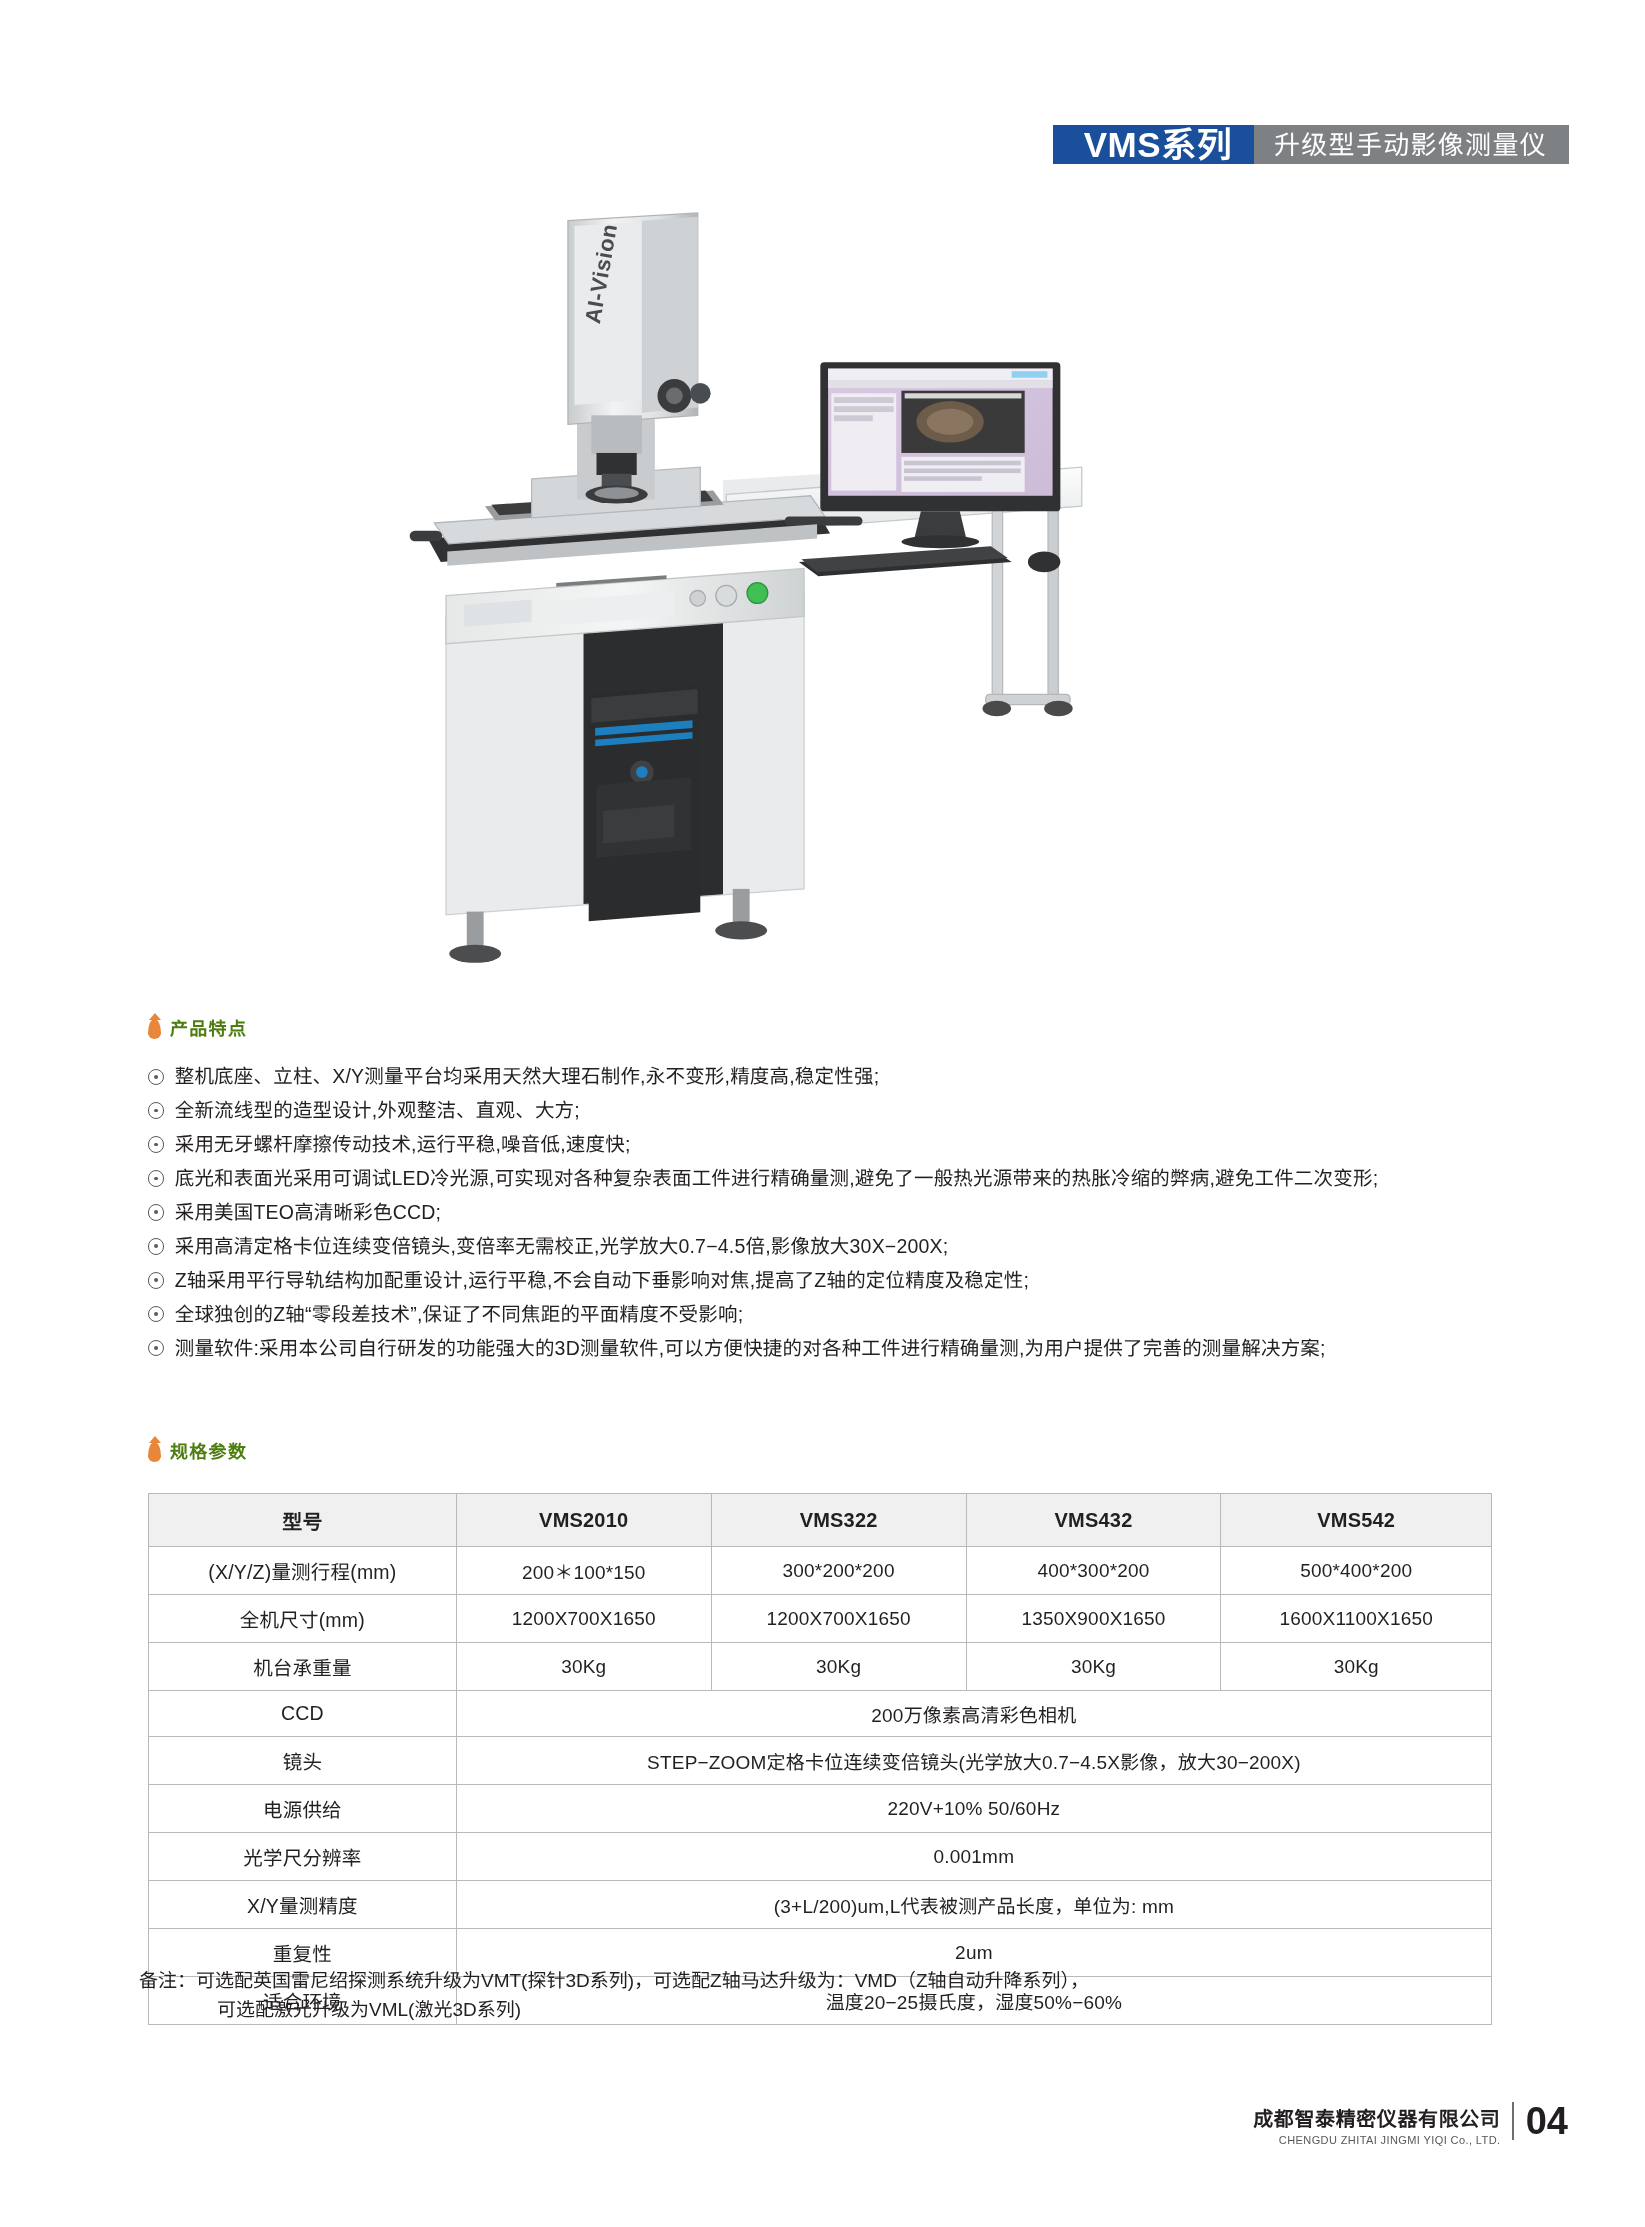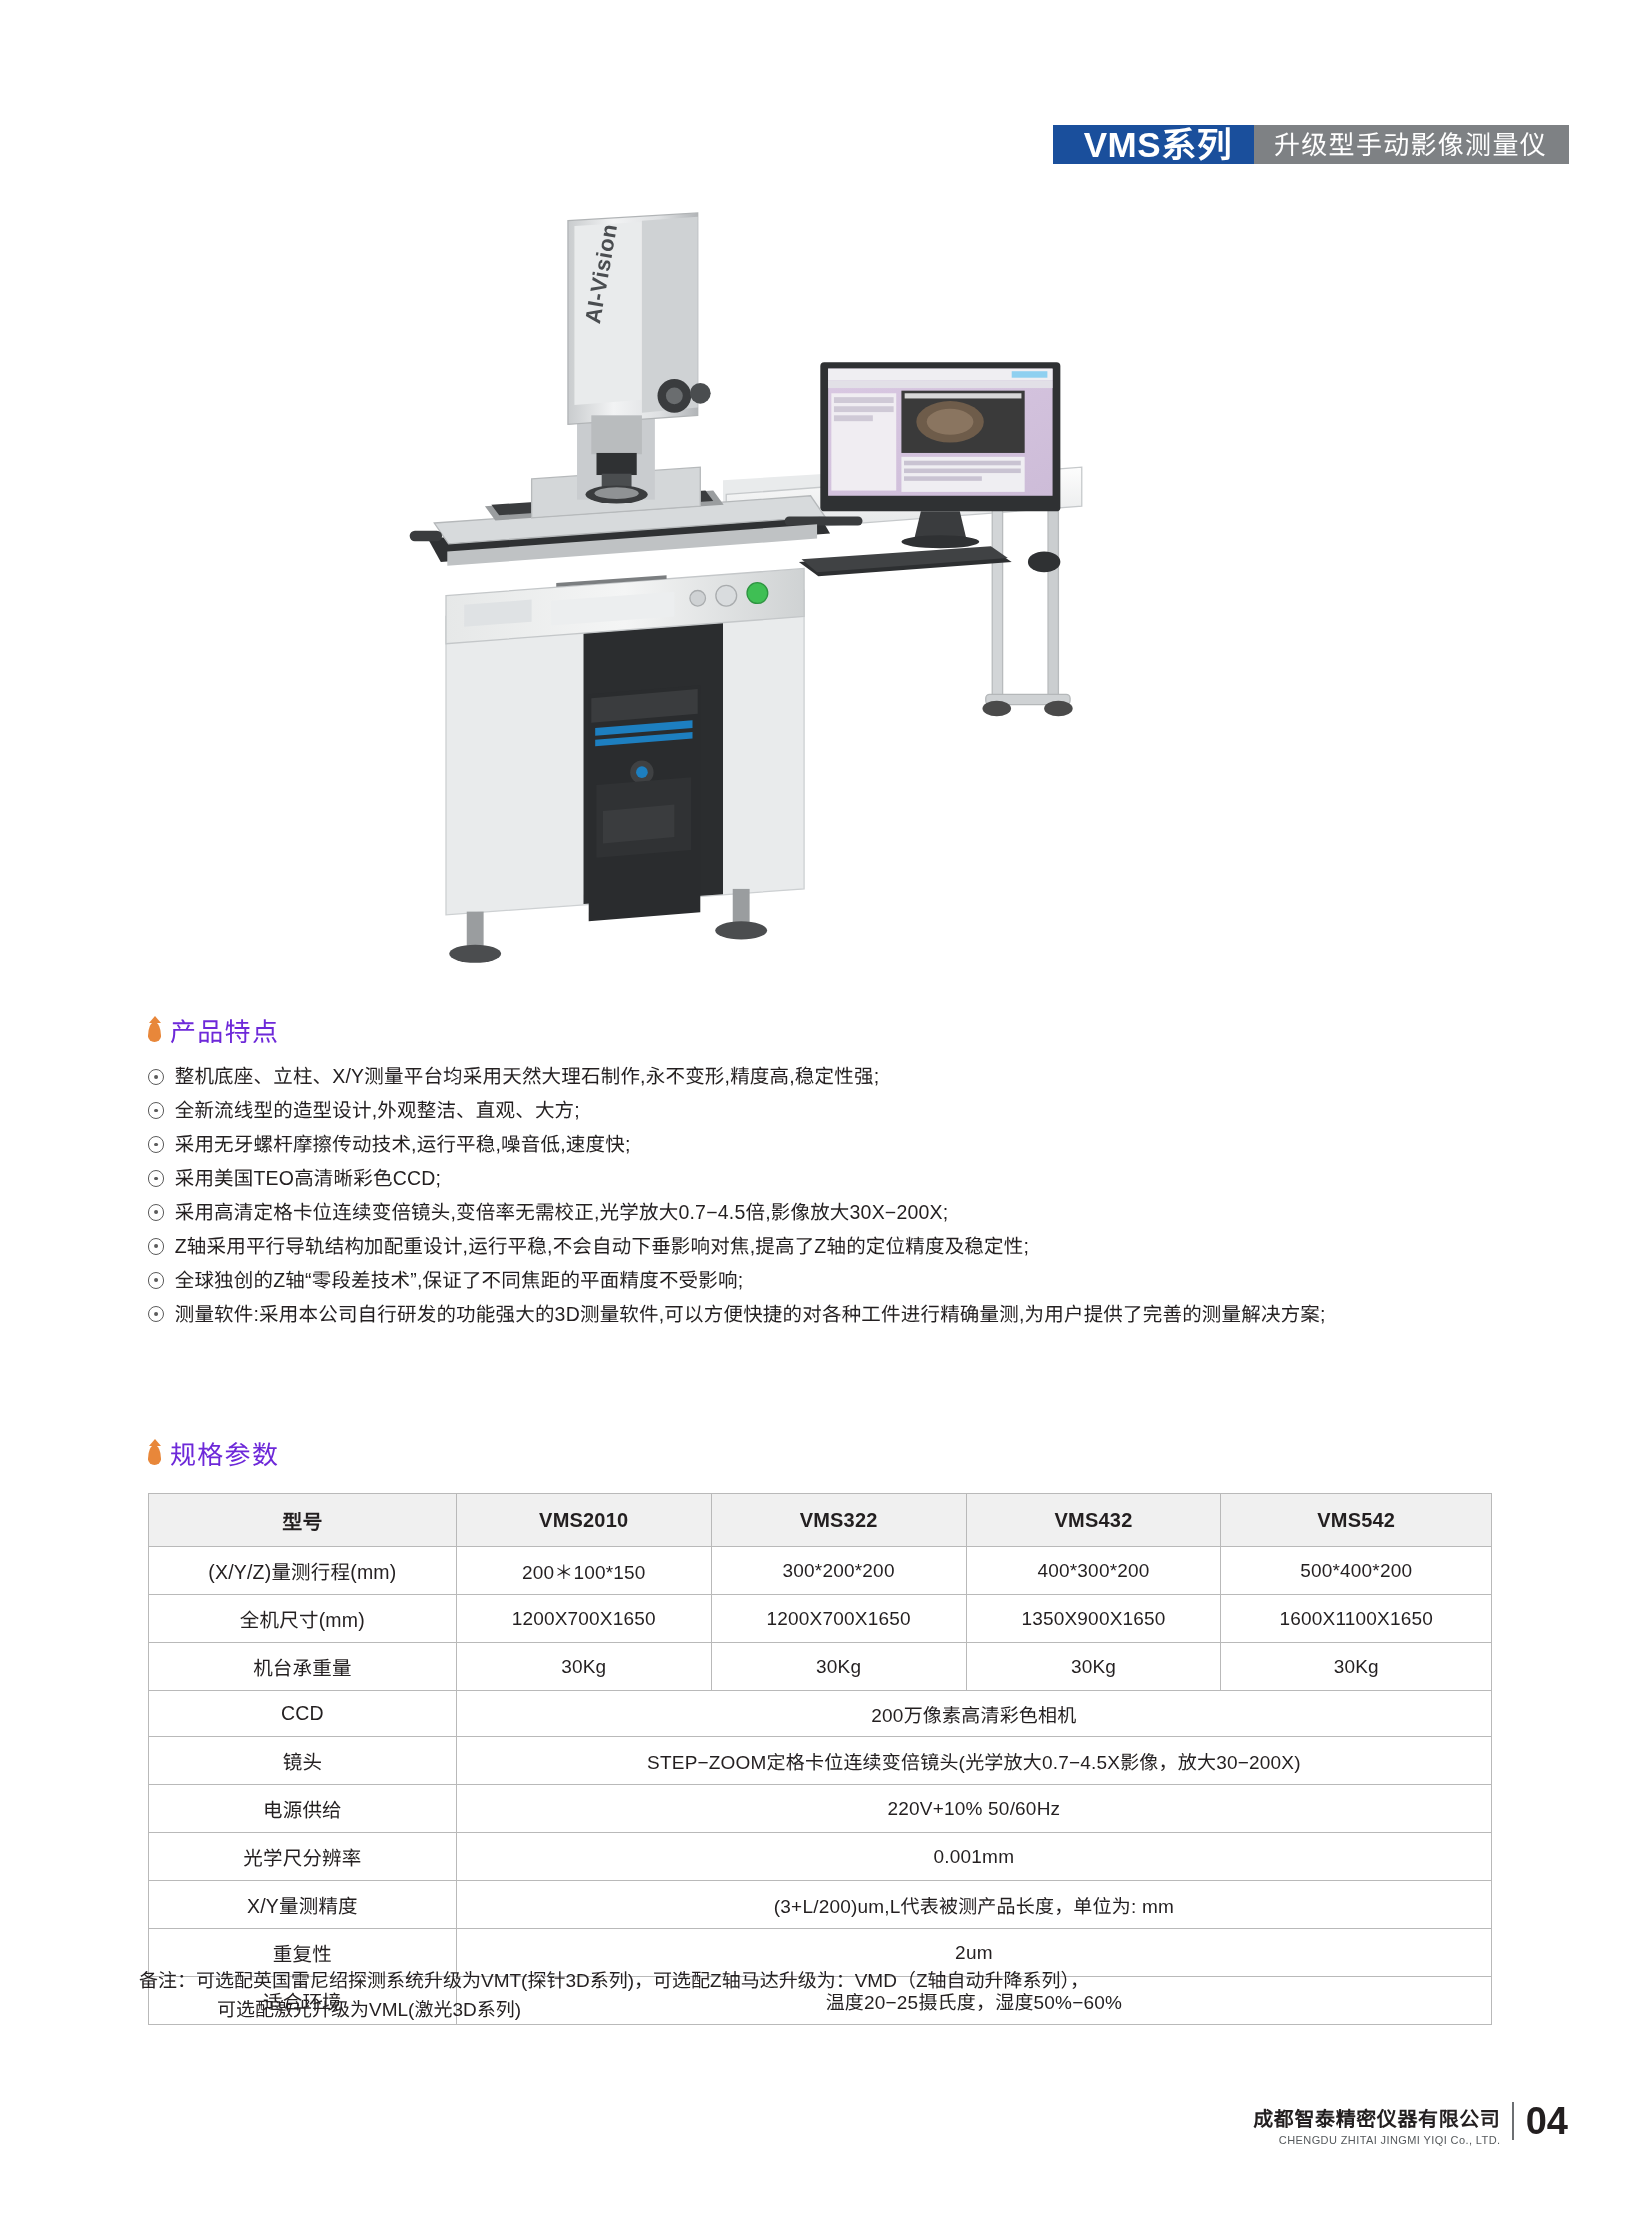--- a/index.html
+++ b/index.html
@@ -77,23 +77,23 @@
     position: absolute;
     left: 50%;
     top: -5.8px;
     transform: translateX(-50%);
     width: 0; height: 0;
     border-left: 6.5px solid transparent;
     border-right: 6.5px solid transparent;
     border-bottom: 7.8px solid #e8873a;
   }
   .section-title .txt {
-    font-size: 26px;
-    font-weight: normal;
-    color: #6d28d9;
+    font-size: 18px;
+    font-weight: bold;
+    color: #4d7c0f;
     letter-spacing: 1.3px;
     line-height: 1;
   }
 
   #features-title { left: 148px; top: 1019px; }
   #specs-title    { left: 148px; top: 1442px; }
 
   
   .features {
     position: absolute;
@@ -357,20 +357,24 @@
   <div class="feature-row">
     <span class="feature-bullet"></span>
     <span class="feature-text">全新流线型的造型设计,外观整洁、直观、大方;</span>
   </div>
   <div class="feature-row">
     <span class="feature-bullet"></span>
     <span class="feature-text">采用无牙螺杆摩擦传动技术,运行平稳,噪音低,速度快;</span>
   </div>
   <div class="feature-row">
     <span class="feature-bullet"></span>
+    <span class="feature-text">底光和表面光采用可调试LED冷光源,可实现对各种复杂表面工件进行精确量测,避免了一般热光源带来的热胀冷缩的弊病,避免工件二次变形;</span>
+  </div>
+  <div class="feature-row">
+    <span class="feature-bullet"></span>
     <span class="feature-text">采用美国TEO高清晰彩色CCD;</span>
   </div>
   <div class="feature-row">
     <span class="feature-bullet"></span>
     <span class="feature-text">采用高清定格卡位连续变倍镜头,变倍率无需校正,光学放大0.7−4.5倍,影像放大30X−200X;</span>
   </div>
   <div class="feature-row">
     <span class="feature-bullet"></span>
     <span class="feature-text">Z轴采用平行导轨结构加配重设计,运行平稳,不会自动下垂影响对焦,提高了Z轴的定位精度及稳定性;</span>
   </div>

